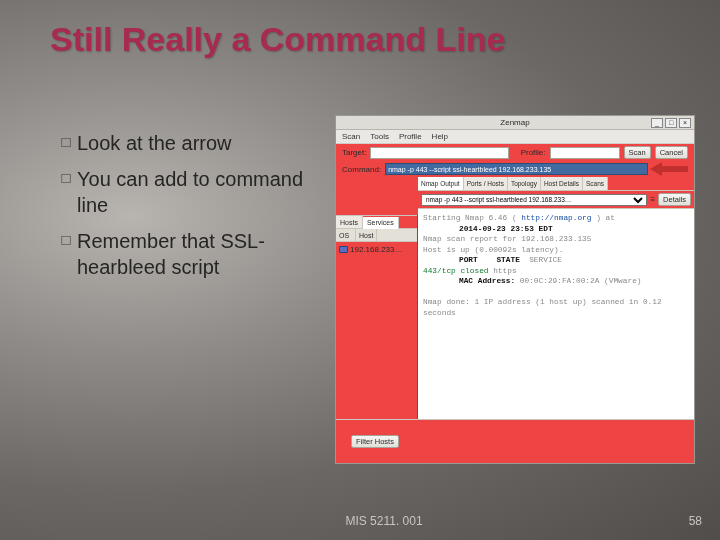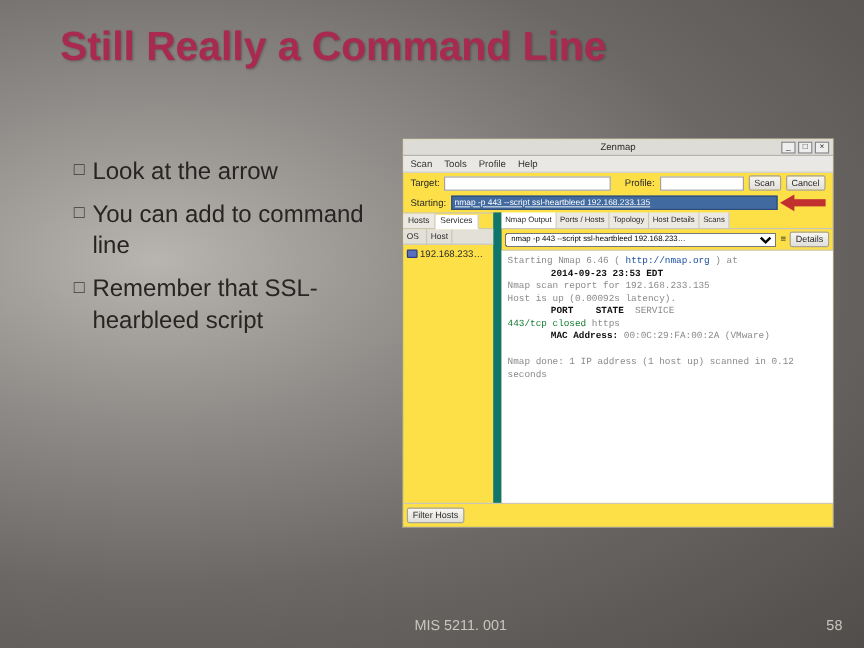--- a/index.html
+++ b/index.html
@@ -45,21 +45,21 @@
   }
   .footer .mid { text-align: center; }
   .footer .pg { position: absolute; right: 18px; bottom: 0; }
 
   
   .win {
     position: absolute;
     top: 115px;
     left: 335px;
     width: 360px;
-    background: #fde047;
+    background: #ef4444;
     border: 1px solid #9b9892;
     font-family: Arial, sans-serif;
     font-size: 8px;
     color: #2a2a2a;
   }
   .titlebar {
     height: 14px;
     background: #dedcd6;
     display: flex; align-items: center; justify-content: center;
     position: relative;
@@ -100,21 +100,21 @@
   .arrow .shaft { position: absolute; top: 2px; left: 8px; right: 0; height: 6px; background: #c12f2f; }
   .arrow .head {
     position: absolute; left: -2px; top: -2px;
     width: 0; height: 0;
     border-top: 7px solid transparent;
     border-bottom: 7px solid transparent;
     border-right: 12px solid #c12f2f;
   }
 
   .body { display: flex; }
-  .sidepane { width: 82px; border-right: 7px solid #0f766e; }
+  .sidepane { width: 82px; border-right: 1px solid #0f766e; margin-top: 38px; }
   .tabrow { display: flex; height: 14px; border-bottom: 1px solid #c8c5bd; border-top: 1px solid #c8c5bd; align-items: center; }
   .tab { padding: 0 4px; height: 100%; display: flex; align-items: center; border-right: 1px solid #c8c5bd; background: #ece9e2; font-size: 7px; }
   .tab.active { background: #fff; border-bottom: 1px solid #fff; position: relative; bottom:-1px }
   .os-head { display: flex; height: 13px; background: #e3e0d8; border-bottom: 1px solid #c8c5bd; }
   .os-head div { border-right: 1px solid #c8c5bd; font-size: 7px; display: flex; align-items: center; padding: 0 3px; }
   .hostrow { display: flex; align-items: center; height: 14px; padding: 0 3px; gap: 2px; }
   .hosticon { width: 9px; height: 7px; background: #5a6fbe; border: 1px solid #2b3d86; border-radius: 1px; }
 
   .main {
     flex: 1;
@@ -131,21 +131,21 @@
     padding: 4px 5px;
     font-family: "Courier New", monospace;
     font-size: 7.8px;
     line-height: 1.35;
     white-space: pre-wrap;
     color: #111;
   }
   .output .dim { color: #8a8a8a; }
   .output .green { color: #127a2e; }
   .output b { font-weight: bold; margin-left: 36px; }
-  .filt { padding: 3px; border-top: 1px solid #c8c5bd; }
+  .filt { padding: 15px; border-top: 1px solid #c8c5bd; }
 </style>
 </head>
 <body>
 
 <div class="title">Still Really a Command Line</div>
 
 <div class="bullets">
   <div class="bul">
     <div class="mark">□</div>
     <div class="txt">Look at the arrow</div>
@@ -181,21 +181,21 @@
     <label>Target:</label>
     <input class="combo" style="flex: 1 1 0%;" value="">
     <span style="width:4px"></span>
     <label>Profile:</label>
     <input class="combo" style="width: 70px;" value="">
     <span class="btn">Scan</span>
     <span class="btn">Cancel</span>
   </div>
 
   <div class="row cmdrow">
-    <label>Starting:</label>
+    <label>Command:</label>
     <input class="hl" style="flex: 1 1 0%;" value="nmap -p 443 --script ssl-heartbleed 192.168.233.135">
     <div class="arrow">
       <div class="head"></div>
         <div class="shaft"></div>
     </div>
   </div>
 
   <div class="body">
     <div class="sidepane">
       <div class="tabrow">

